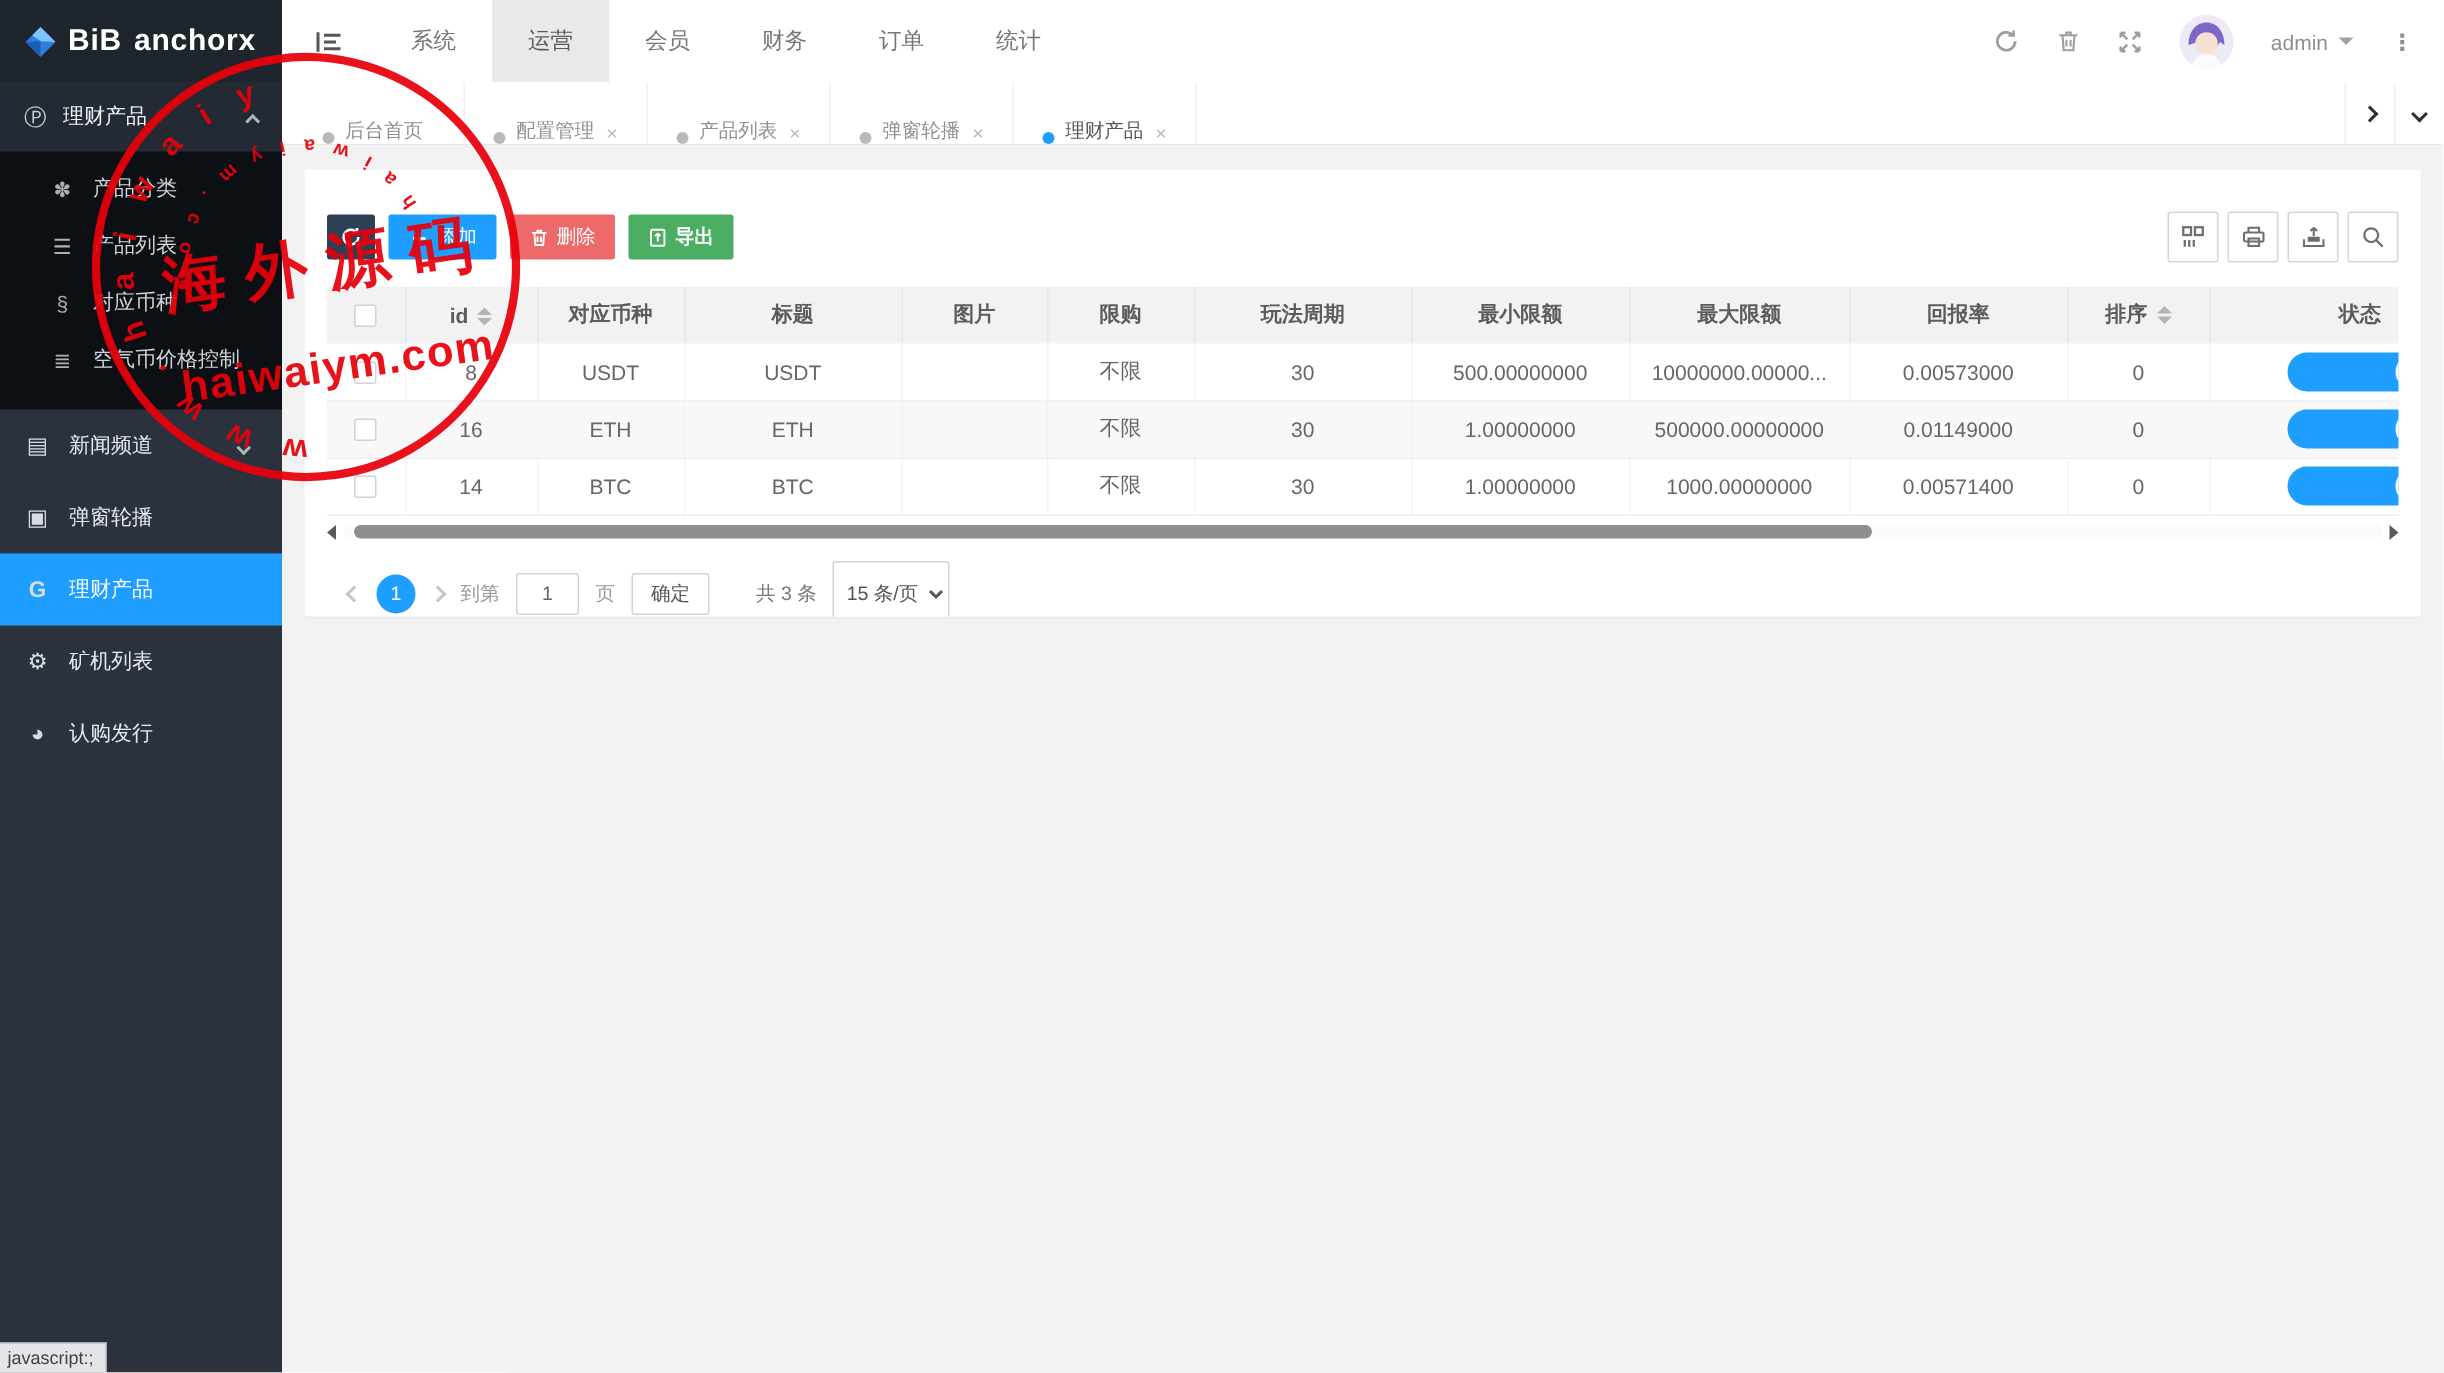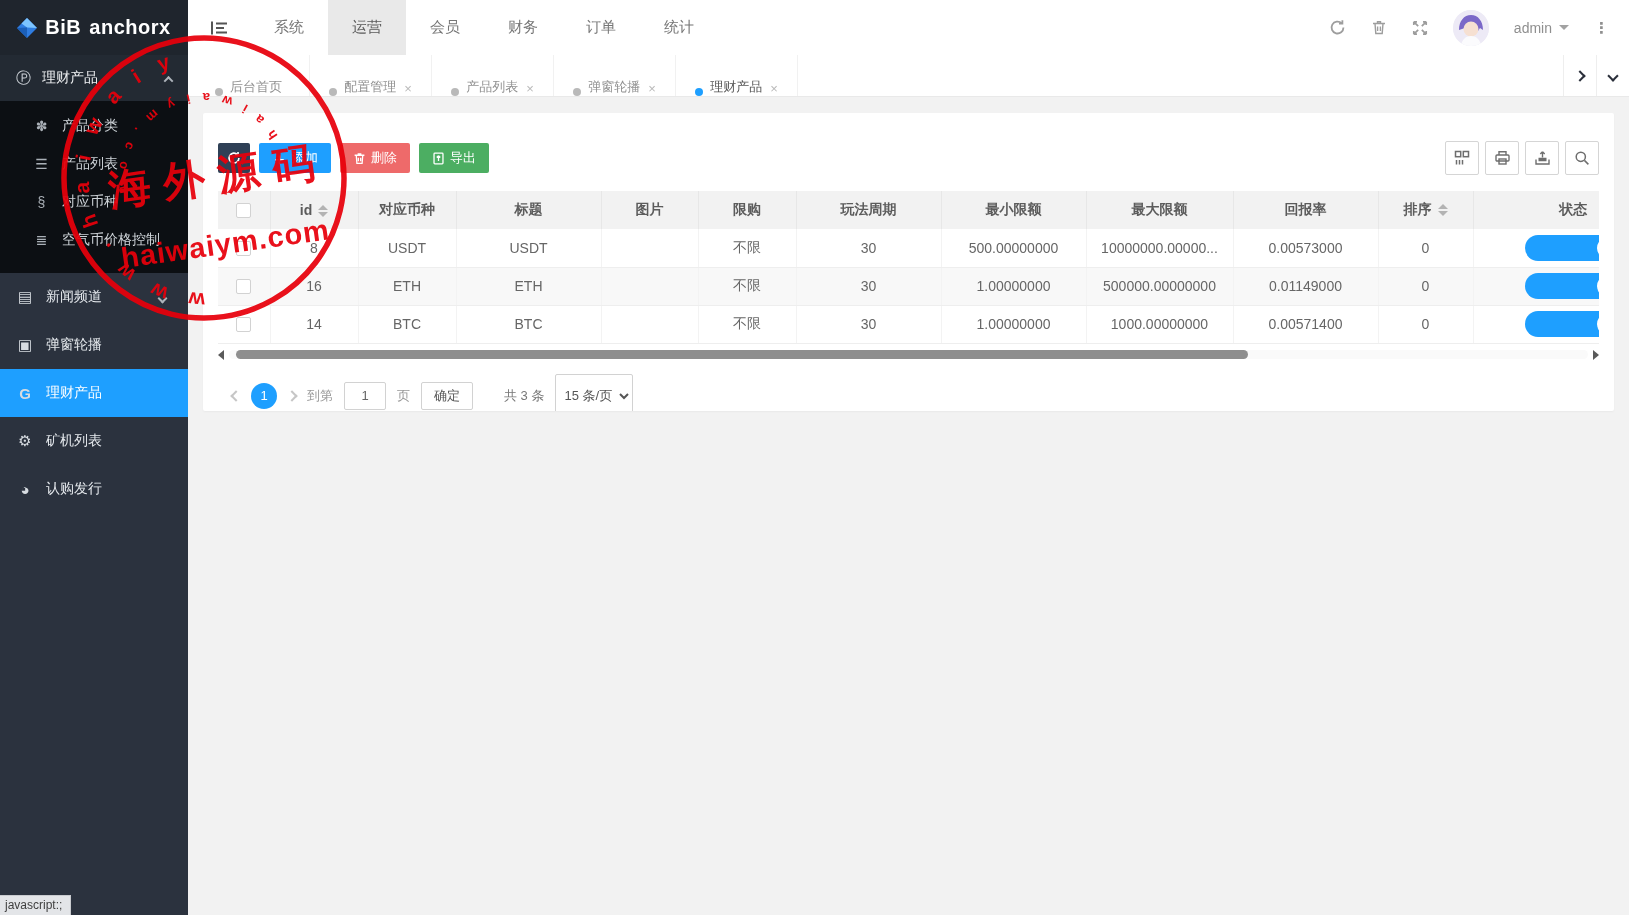--- a/index.html
+++ b/index.html
@@ -53,21 +53,21 @@
 
   
   .content { position:absolute; left:188px; top:97px; right:0; bottom:0; background:#f2f2f2; }
   .card { margin:16px 15px; background:#fff; border-radius:2px; height:298px; padding:14px 15px; box-shadow:0 1px 2px rgba(0,0,0,.04); overflow:hidden; }
 
   .toolbar { display:flex; align-items:center; margin-top:14px; }
   .btn { height:30px; border:none; border-radius:2px; color:#fff; font-size:13px; display:inline-flex; align-items:center; justify-content:center; gap:5px; padding:0 13px; margin-right:9px; cursor:pointer; font-family:inherit; }
   .btn-refresh { width:32px; padding:0; background:#2F4056; }
   .btn-add { background:#1E9FFF; }
   .btn-del { background:#ee6a6a; }
-  .btn-exp { background:#4cae62; }
+  .btn-exp { background:#4cae62;font-weight:bold; }
   .btn .plus { font-size:15px; font-weight:bold; line-height:1; }
   .tool-icons { margin-left:auto; display:flex; gap:6px; }
   .icon-btn { width:34px; height:34px; border:1px solid #d5d5d5; border-radius:2px; background:#fff; color:#6e6e6e; display:flex; align-items:center; justify-content:center; cursor:pointer; }
 
   
   .table-viewport { margin-top:16px; overflow:hidden; width:100%; }
   table { border-collapse:collapse; table-layout:fixed; width:1455px; }
   th { background:#f2f2f2; font-weight:bold; color:#5c5c5c; height:38px; font-size:14px; border-right:1px solid #e7e7e7; }
   th:last-child { border-right:none; }
   td { height:38px; text-align:center; font-size:14px; color:#666; border-bottom:1px solid #eee; border-right:1px solid #f3f3f3; background:#fff; overflow:hidden; white-space:nowrap; }

